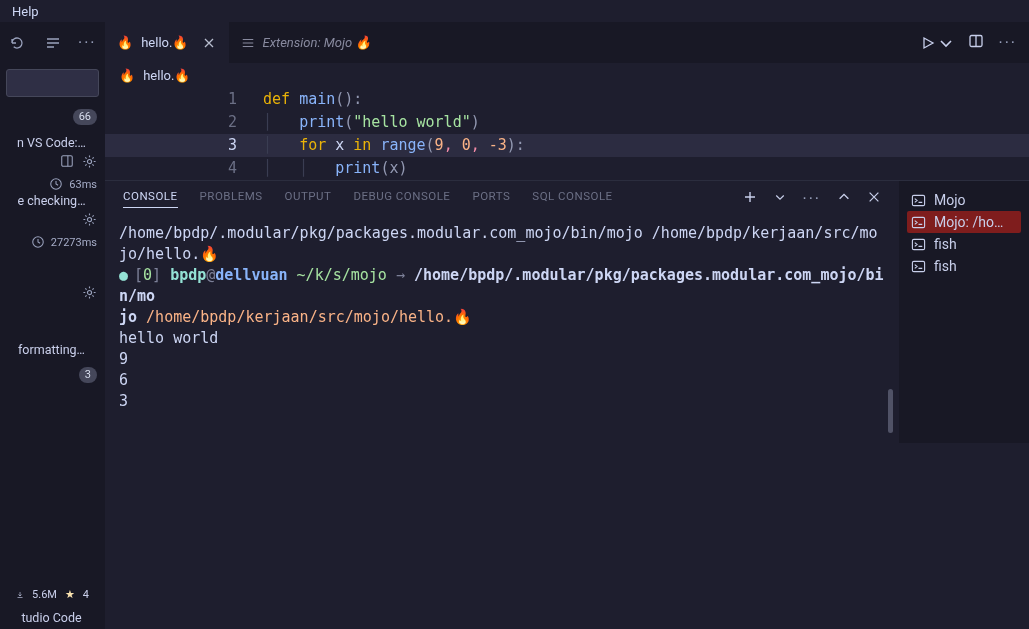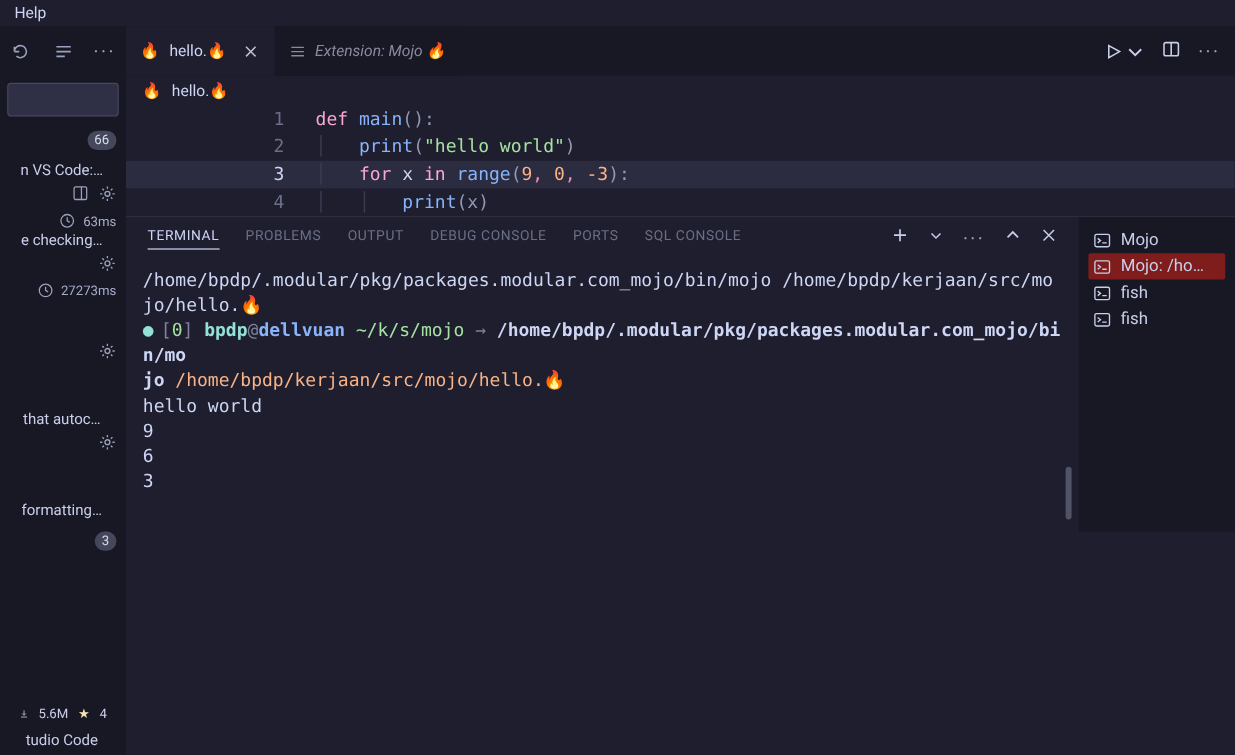--- a/index.html
+++ b/index.html
@@ -37,21 +37,21 @@
   .tab-actions{display:flex; align-items:center; gap:14px; padding:0 12px;}
   .tab-actions svg{width:16px;height:16px;}
   .crumb{height:25px; display:flex; align-items:center; gap:8px; padding-left:14px; font-size:13px; color:#cdd6f4;}
   .code{position:relative; font-family:ui-monospace,SFMono-Regular,Menlo,Consolas,monospace; font-size:15px; line-height:23px; padding-left:0;}
   .code-line{display:flex;}
   .gutter{width:158px; text-align:right; padding-right:26px; color:#6b6f85; user-select:none;}
   .code-text{white-space:pre; flex:1;}
   .hl-line .gutter{color:#cdd6f4;}
   .hl-line{background:rgba(80,80,110,0.30);}
   .indent-guide{color:#3a3d52;}
-  .kw{color:#f9a8d4;}
+  .kw{color:#eab308;}
   .fn{color:#89b4fa;}
   .str{color:#a6e3a1;}
   .num{color:#fab387;}
   .p{color:#f38ba8;}
   .punc{color:#9399b2;}
   .panel{height:263px; display:flex; border-top:1px solid #2b2d3e;}
   .panel-left{flex:1; display:flex; flex-direction:column;}
   .panel-tabs{height:34px; display:flex; align-items:center; gap:22px; padding:0 18px;}
   .ptab{font-size:11.5px; letter-spacing:.5px; color:#6b6f85; cursor:pointer; padding-bottom:4px; border-bottom:1px solid transparent;}
   .ptab.active{color:#cdd6f4; border-bottom-color:#cdd6f4;}
@@ -144,29 +144,20 @@
         </div>
       <div style="height:34px"></div>
       <div class="side-row-3">
         <svg class="gear" viewBox="0 0 16 16" fill="none" stroke="#9aa2bd" stroke-width="1.2">
             <circle cx="8" cy="8" r="2.2"></circle>
             <path d="M8 1.5v2M8 12.5v2M1.5 8h2M12.5 8h2M3.5 3.5l1.4 1.4M11.1 11.1l1.4 1.4M12.5 3.5l-1.4 1.4M4.9 11.1l-1.4 1.4"></path>
           </svg>
       </div>
     </div>
 
-    <div class="side-item" style="margin-top:34px;">
-      <div class="side-row-2">that autoc…</div>
-      <div class="side-row-3">
-        <svg class="gear" viewBox="0 0 16 16" fill="none" stroke="#9aa2bd" stroke-width="1.2">
-            <circle cx="8" cy="8" r="2.2"></circle>
-            <path d="M8 1.5v2M8 12.5v2M1.5 8h2M12.5 8h2M3.5 3.5l1.4 1.4M11.1 11.1l1.4 1.4M12.5 3.5l-1.4 1.4M4.9 11.1l-1.4 1.4"></path>
-          </svg>
-      </div>
-    </div>
 
     <div class="side-item" style="margin-top:34px;">
       <div class="side-row-2">formatting…</div>
     </div>
     <div class="side-row-1" style="justify-content:flex-end;">
         <span class="pill">3</span>
       </div>
 
     <div class="side-flex"></div>
     <div class="side-bottom">
@@ -237,21 +228,21 @@
       </div>
       <div class="code-line">
         <div class="gutter">4</div>
         <div class="code-text"><span class="indent-guide">│   │   </span><span class="fn">print</span><span class="punc">(x)</span></div>
       </div>
     </div>
 
     <div class="panel">
       <div class="panel-left">
         <div class="panel-tabs">
-          <span class="ptab active">TERMINAL</span>
+          <span class="ptab active">CONSOLE</span>
           <span class="ptab">PROBLEMS</span>
           <span class="ptab">OUTPUT</span>
           <span class="ptab">DEBUG CONSOLE</span>
           <span class="ptab">PORTS</span>
           <span class="ptab">SQL CONSOLE</span>
           <div class="panel-actions">
             <span><svg width="16" height="16" viewBox="0 0 16 16" stroke="#c8cfeb" stroke-width="1.4">
                   <path d="M8 3v10M3 8h10"></path>
                 </svg></span>
             <span><svg width="12" height="12" viewBox="0 0 16 16" stroke="#c8cfeb" stroke-width="1.6" fill="none">

